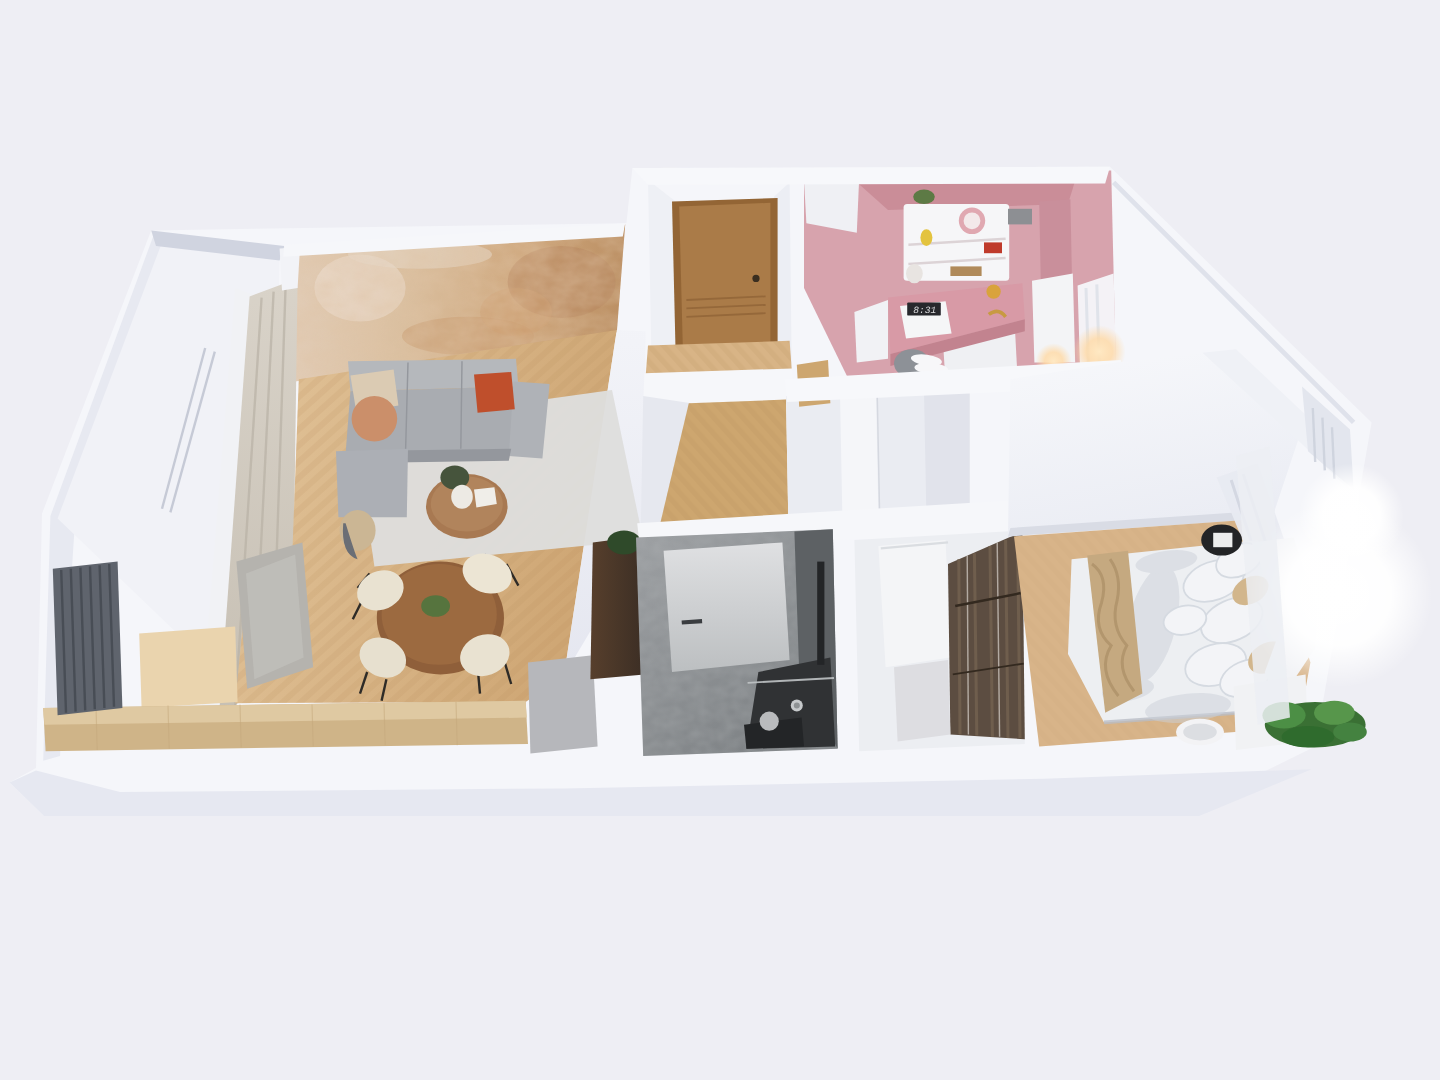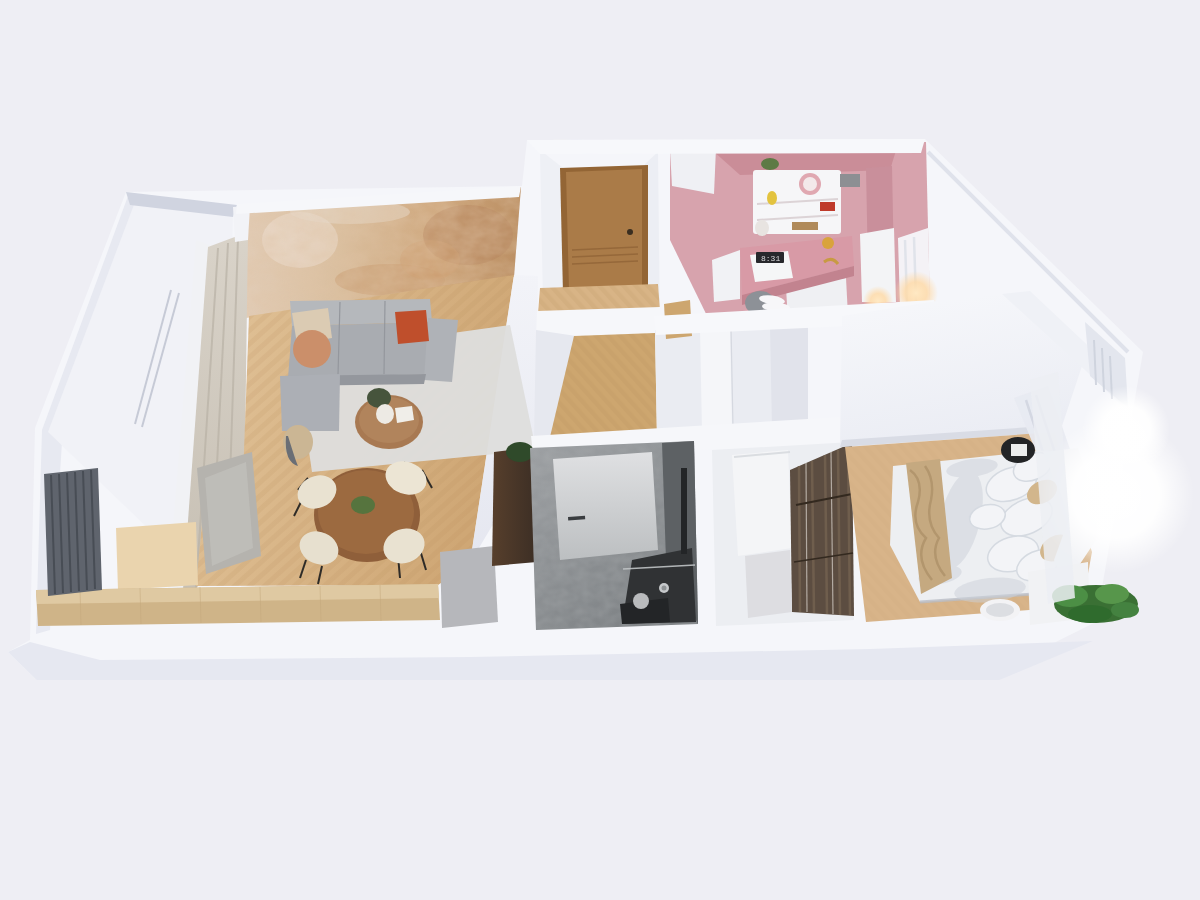--- a/index.html
+++ b/index.html
@@ -1,16 +1,16 @@
 <!DOCTYPE html>
 <html><head>
 <meta charset="utf-8">
 <style>
   html,body{margin:0;padding:0;background:#eeeef4;font-family:"Liberation Sans",sans-serif;}
-  #stage{width:1200px;height:680px;position:relative;overflow:hidden;}
+  #stage{width:1200px;height:680px;position:relative;overflow:hidden;font-style:italic;}
 </style>
 </head>
 <body>
 <div id="stage">
 <svg width="1200" height="900" viewBox="0 0 1200 900" xmlns="http://www.w3.org/2000/svg">
 <defs>
   <linearGradient id="accentGrad" x1="0" y1="0" x2="1" y2="0">
     <stop offset="0" stop-color="#e2cdb8"></stop>
     <stop offset="0.35" stop-color="#dabf9f"></stop>
     <stop offset="0.7" stop-color="#cfa87e"></stop>

